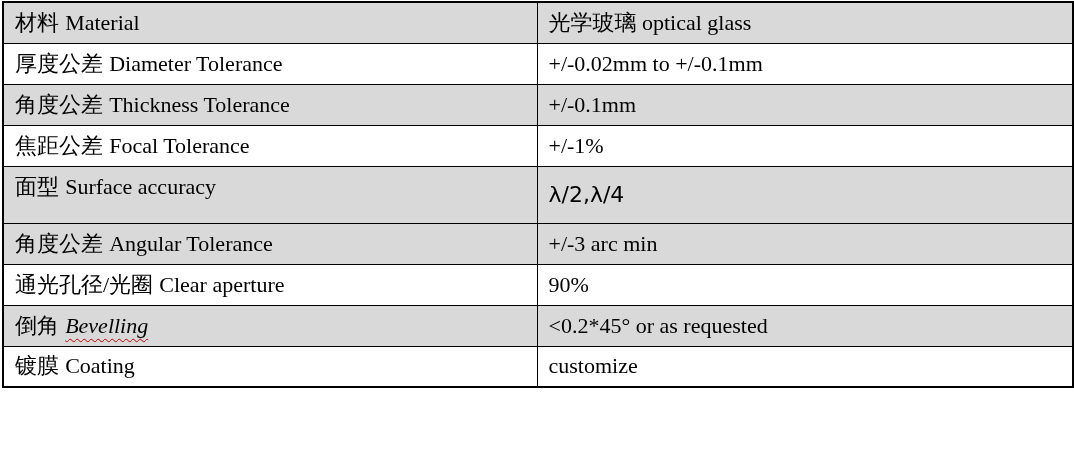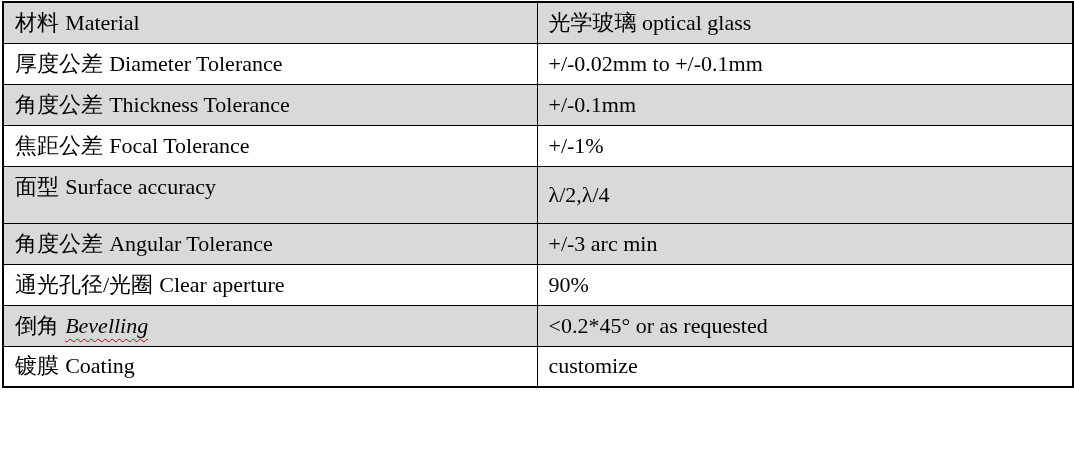--- a/index.html
+++ b/index.html
@@ -39,21 +39,20 @@
   }
   .spec-table tr.row-tall {
     height: 57px;
   }
   .spec-table tr.row-tall td.label-cell {
     vertical-align: top;
     padding-top: 6px;
   }
   .spec-table tr.row-tall td.value-cell {
     vertical-align: middle;
-    font-family: Liberation Serif, serif;
   }
   .label-en {
     margin-left: 0.28em;
     text-align: center;
   }
   .misspelled {
     text-decoration-line: underline;
     text-decoration-style: wavy;
     text-decoration-color: var(--squiggle-color, #cc0000);
     text-decoration-thickness: 1px;

